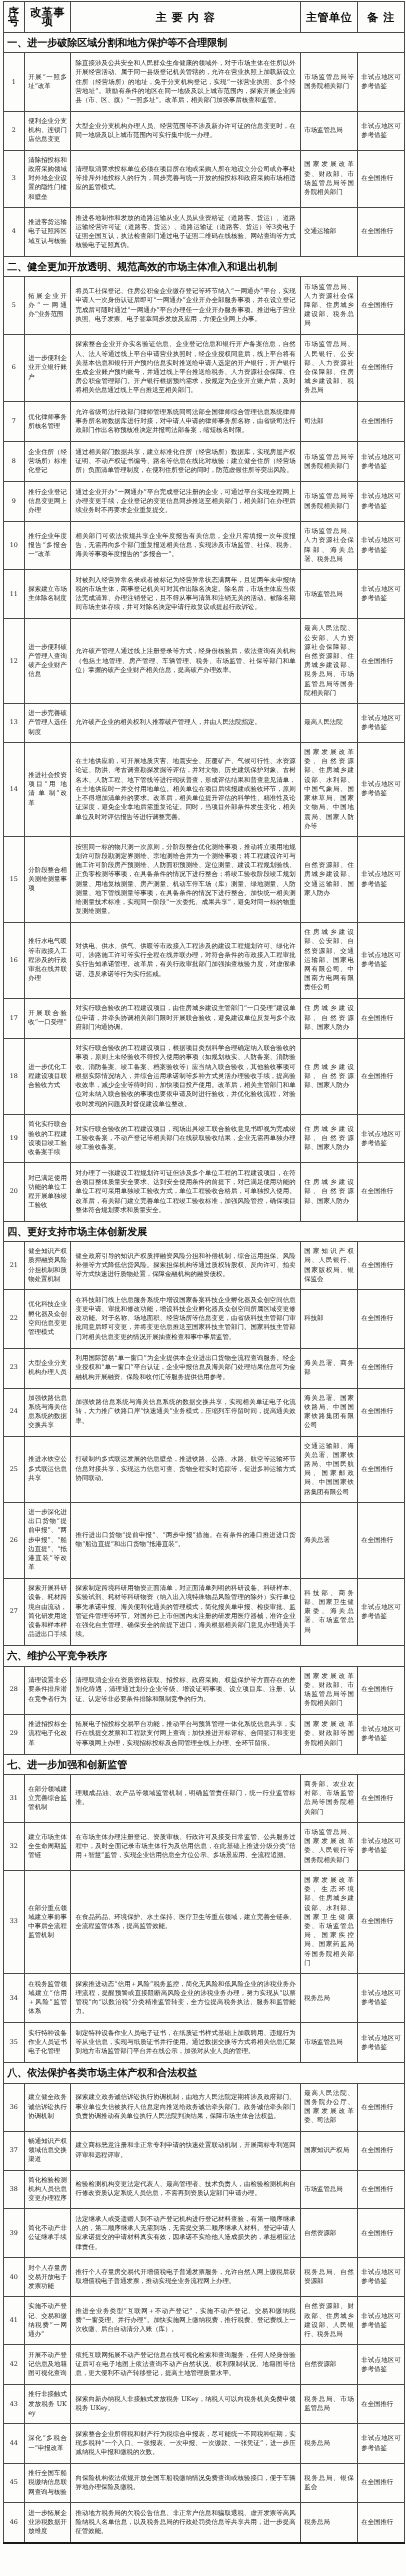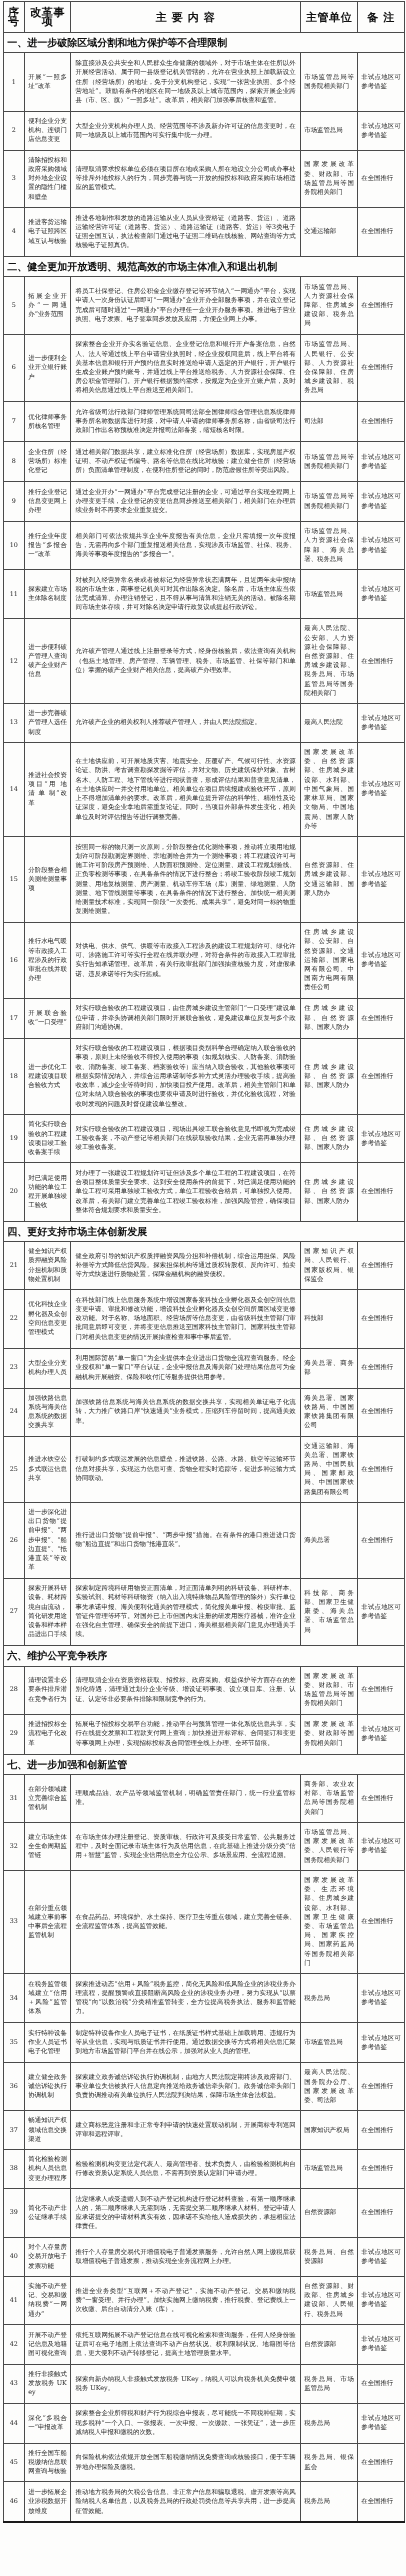--- a/index.html
+++ b/index.html
@@ -344,20 +344,23 @@
           <td class="cell-unit">税务总局</td>
           <td class="cell-note">非试点地区可参考借鉴</td>
         </tr>
         <tr>
           <td class="cell-no">35</td>
           <td class="cell-item">实行特种设备作业人员证书电子化管理</td>
           <td class="cell-main">制定特种设备作业人员电子证书，在纸质证书样式基础上加载聘用、违规行为等从业信息，实现与纸质证书并行使用。通过数据交换等方式将相关信息汇聚到地方市场监管部门平台并在线公示，加强对从业人员的管理。</td>
           <td class="cell-unit">市场监管总局</td>
           <td class="cell-note">非试点地区可参考借鉴</td>
         </tr>
+        <tr class="section-row">
+          <td colspan="5">八、依法保护各类市场主体产权和合法权益</td>
+        </tr>
         <tr>
           <td class="cell-no">36</td>
           <td class="cell-item">建立健全政务诚信诉讼执行协调机制</td>
           <td class="cell-main">探索建立政务诚信诉讼执行协调机制，由地方人民法院定期将涉及政府部门、事业单位失信被执行人信息定向推送给政务诚信牵头部门。政务诚信牵头部门负责协调推动有关单位执行人民法院判决结果，保障市场主体合法权益。</td>
           <td class="cell-unit">最高人民法院、国务院办公厅、国家发展改革委、司法部</td>
           <td class="cell-note">在全国推行</td>
         </tr>
         <tr>
           <td class="cell-no">37</td>
           <td class="cell-item">畅通知识产权领域信息交换渠道</td>

